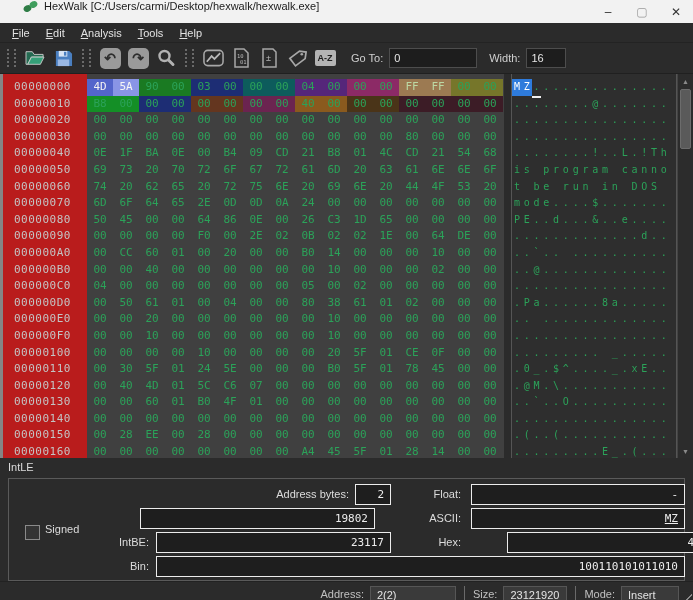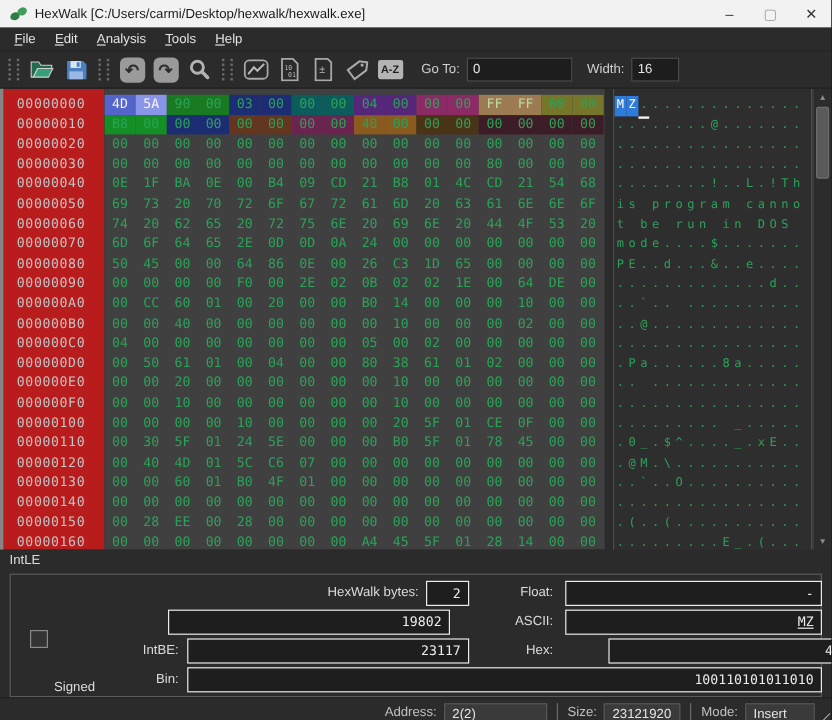--- a/index.html
+++ b/index.html
@@ -1,20 +1,20 @@
 <!DOCTYPE html>
 <html><head>
 <meta charset="utf-8">
 <style>
   html,body{margin:0;padding:0;background:#1a1a1a;}
   #app{width:693px;height:600px;background:#2b2b2b;position:relative;display:flex;flex-direction:column;
        font-family:"Liberation Sans",sans-serif;overflow:hidden;user-select:none;}
 
   
-  .titlebar{height:23px;background:#f2f2f2;display:flex;align-items:center;padding-left:8px;flex:0 0 auto;}
+  .titlebar{height:23px;background:#f2f2f2;display:flex;padding-left:23px;flex:0 0 auto;}
   .titlebar .title{font-size:11px;color:#1a1a1a;margin-left:6px;flex:1;white-space:nowrap;}
   .winbtns{display:flex;align-items:center;gap:0;}
   .winbtn{width:34px;height:23px;display:flex;align-items:center;justify-content:center;font-size:12px;color:#333;}
   .winbtn.max{color:#9a9a9a;}
 
   
   .menubar{height:19px;background:#2b2b2b;display:flex;align-items:center;padding-left:4px;flex:0 0 auto;border-bottom:1px solid #232323;}
   .menu-item{font-size:11px;color:#e2e2e2;padding:2px 8px;cursor:default;text-align:center;}
   .menu-item u{text-decoration:underline;}
 
@@ -51,21 +51,21 @@
   .strack{flex:1;}
 
   
   .info-label{height:17px;font-size:11px;color:#dcdcdc;padding:3px 0 0 8px;flex:0 0 auto;}
   .groupbox{margin:0 8px;height:101px;border:1px solid #5a5a5a;position:relative;flex:0 0 auto;background:#2b2b2b;}
   .ilabel{position:absolute;font-size:11px;color:#dcdcdc;text-align:right;height:21px;line-height:21px;}
   .ibox{position:absolute;background:#1e1e1e;border:1px solid #ececec;color:#ececec;
         font-family:"DejaVu Sans Mono",monospace;font-size:11px;height:21px;line-height:19px;
         text-align:right;padding:0 6px;box-sizing:border-box;}
   .chk{position:absolute;left:16px;top:46px;width:13px;height:13px;background:#343434;border:1px solid #8a8a8a;}
-  .chk-label{position:absolute;left:36px;top:44px;font-size:11px;color:#dcdcdc;margin-top:44px;}
+  .chk-label{position:absolute;left:36px;top:44px;font-size:11px;color:#dcdcdc;}
 
   
   .statusbar{margin-top:auto;height:24px;border-top:1px solid #222;display:flex;align-items:center;
              justify-content:flex-end;gap:6px;padding-right:14px;flex:0 0 auto;position:relative;}
   .slabel{font-size:11px;color:#c0c0c0;}
   .sval{background:#3a3a3a;border:1px solid #565656;color:#e4e4e4;font-size:11px;height:17px;line-height:17px;
         padding:0 6px;box-sizing:border-box;}
   .sval.addr-v{width:86px;}
   .sval.size-v{width:64px;}
   .sval.mode-v{width:58px;}
@@ -251,21 +251,21 @@
       <div class="strack"></div>
       <div class="sarrow">▼</div>
     </div>
   </div>
 
   <div class="info-label">IntLE</div>
   <div class="groupbox">
     <div class="chk"></div>
     <div class="chk-label">Signed</div>
 
-    <div class="ilabel" style="left:200px;top:5px;width:140px;">HexWalk bytes:</div>
+    <div class="ilabel" style="left:200px;top:5px;width:140px;">Address bytes:</div>
     <div class="ibox" style="left:346px;top:5px;width:36px;">2</div>
     <div class="ilabel" style="left:400px;top:5px;width:52px;">Float:</div>
     <div class="ibox" style="left:462px;top:5px;width:214px;">-</div>
 
     <div class="ibox" style="left:131px;top:29px;width:235px;">19802</div>
     <div class="ilabel" style="left:400px;top:29px;width:52px;">ASCII:</div>
     <div class="ibox" style="left:462px;top:29px;width:214px;text-decoration:underline;">MZ</div>
 
     <div class="ilabel" style="left:60px;top:53px;width:80px;">IntBE:</div>
     <div class="ibox" style="left:147px;top:53px;width:235px;">23117</div>

